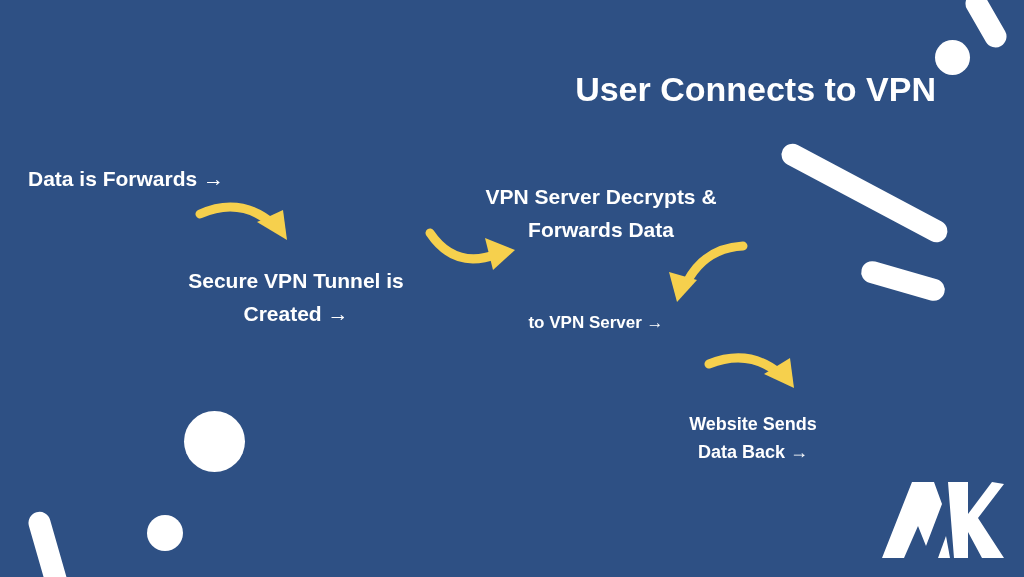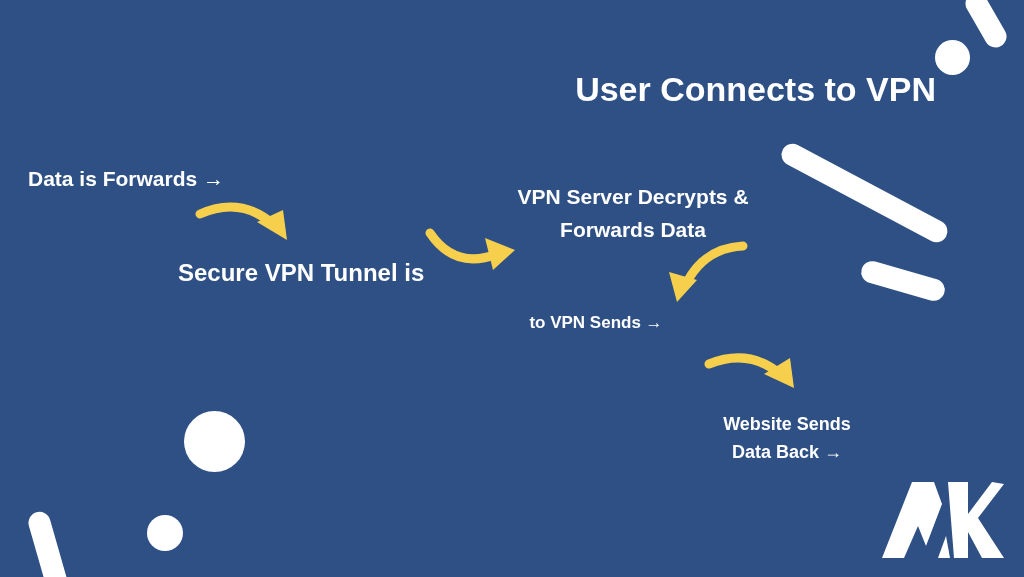--- a/index.html
+++ b/index.html
@@ -22,34 +22,35 @@
 <div class="deco dot" style="left:184px;top:411px;width:61px;height:61px;"></div>
 <div class="deco dot" style="left:147px;top:515px;width:36px;height:36px;"></div>
 <div class="deco bar" style="left:42px;top:510px;width:22px;height:120px;transform:rotate(-16deg);"></div>
 
 <div class="title">User Connects to VPN</div>
 
 <div class="lbl" style="left:28px;top:167px;font-size:21px;">
   <div>Data is Forwards →</div>
 </div>
 
-<div class="lbl" style="left:178px;top:256px;font-size:24px;line-height:33px;width:236px;">
+<div class="lbl" style="left:178px;top:264px;font-size:21px;line-height:33px;width:236px;">
   <div>Secure VPN Tunnel is</div>
+  <div>Created →</div>
 </div>
 
-<div class="lbl" style="left:506px;top:180px;font-size:21px;line-height:33px;width:254px;">
+<div class="lbl" style="left:474px;top:180px;font-size:21px;line-height:33px;width:254px;">
   <div>VPN Server Decrypts &amp;</div>
   <div>Forwards Data</div>
 </div>
 
 <div class="lbl" style="left:506px;top:309px;font-size:17px;line-height:28px;width:180px;">
-  <div>to VPN Sends →</div>
+  <div>to VPN Server →</div>
 </div>
 
-<div class="lbl" style="left:714px;top:410px;font-size:18px;line-height:28px;width:146px;">
+<div class="lbl" style="left:680px;top:410px;font-size:18px;line-height:28px;width:146px;">
   <div>Website Sends</div>
   <div>Data Back →</div>
 </div>
 
 <svg class="arrow" style="left:195px;top:200px" width="100" height="45">
   <path d="M5 14 Q45 -4 78 24" stroke="#f6d04d" stroke-width="9" fill="none" stroke-linecap="round"></path>
   <polygon points="62,22 92,40 88,10" fill="#f6d04d"></polygon>
 </svg>
 <svg class="arrow" style="left:425px;top:228px" width="95" height="48">
   <path d="M5 5 Q30 42 72 26" stroke="#f6d04d" stroke-width="9" fill="none" stroke-linecap="round"></path>

